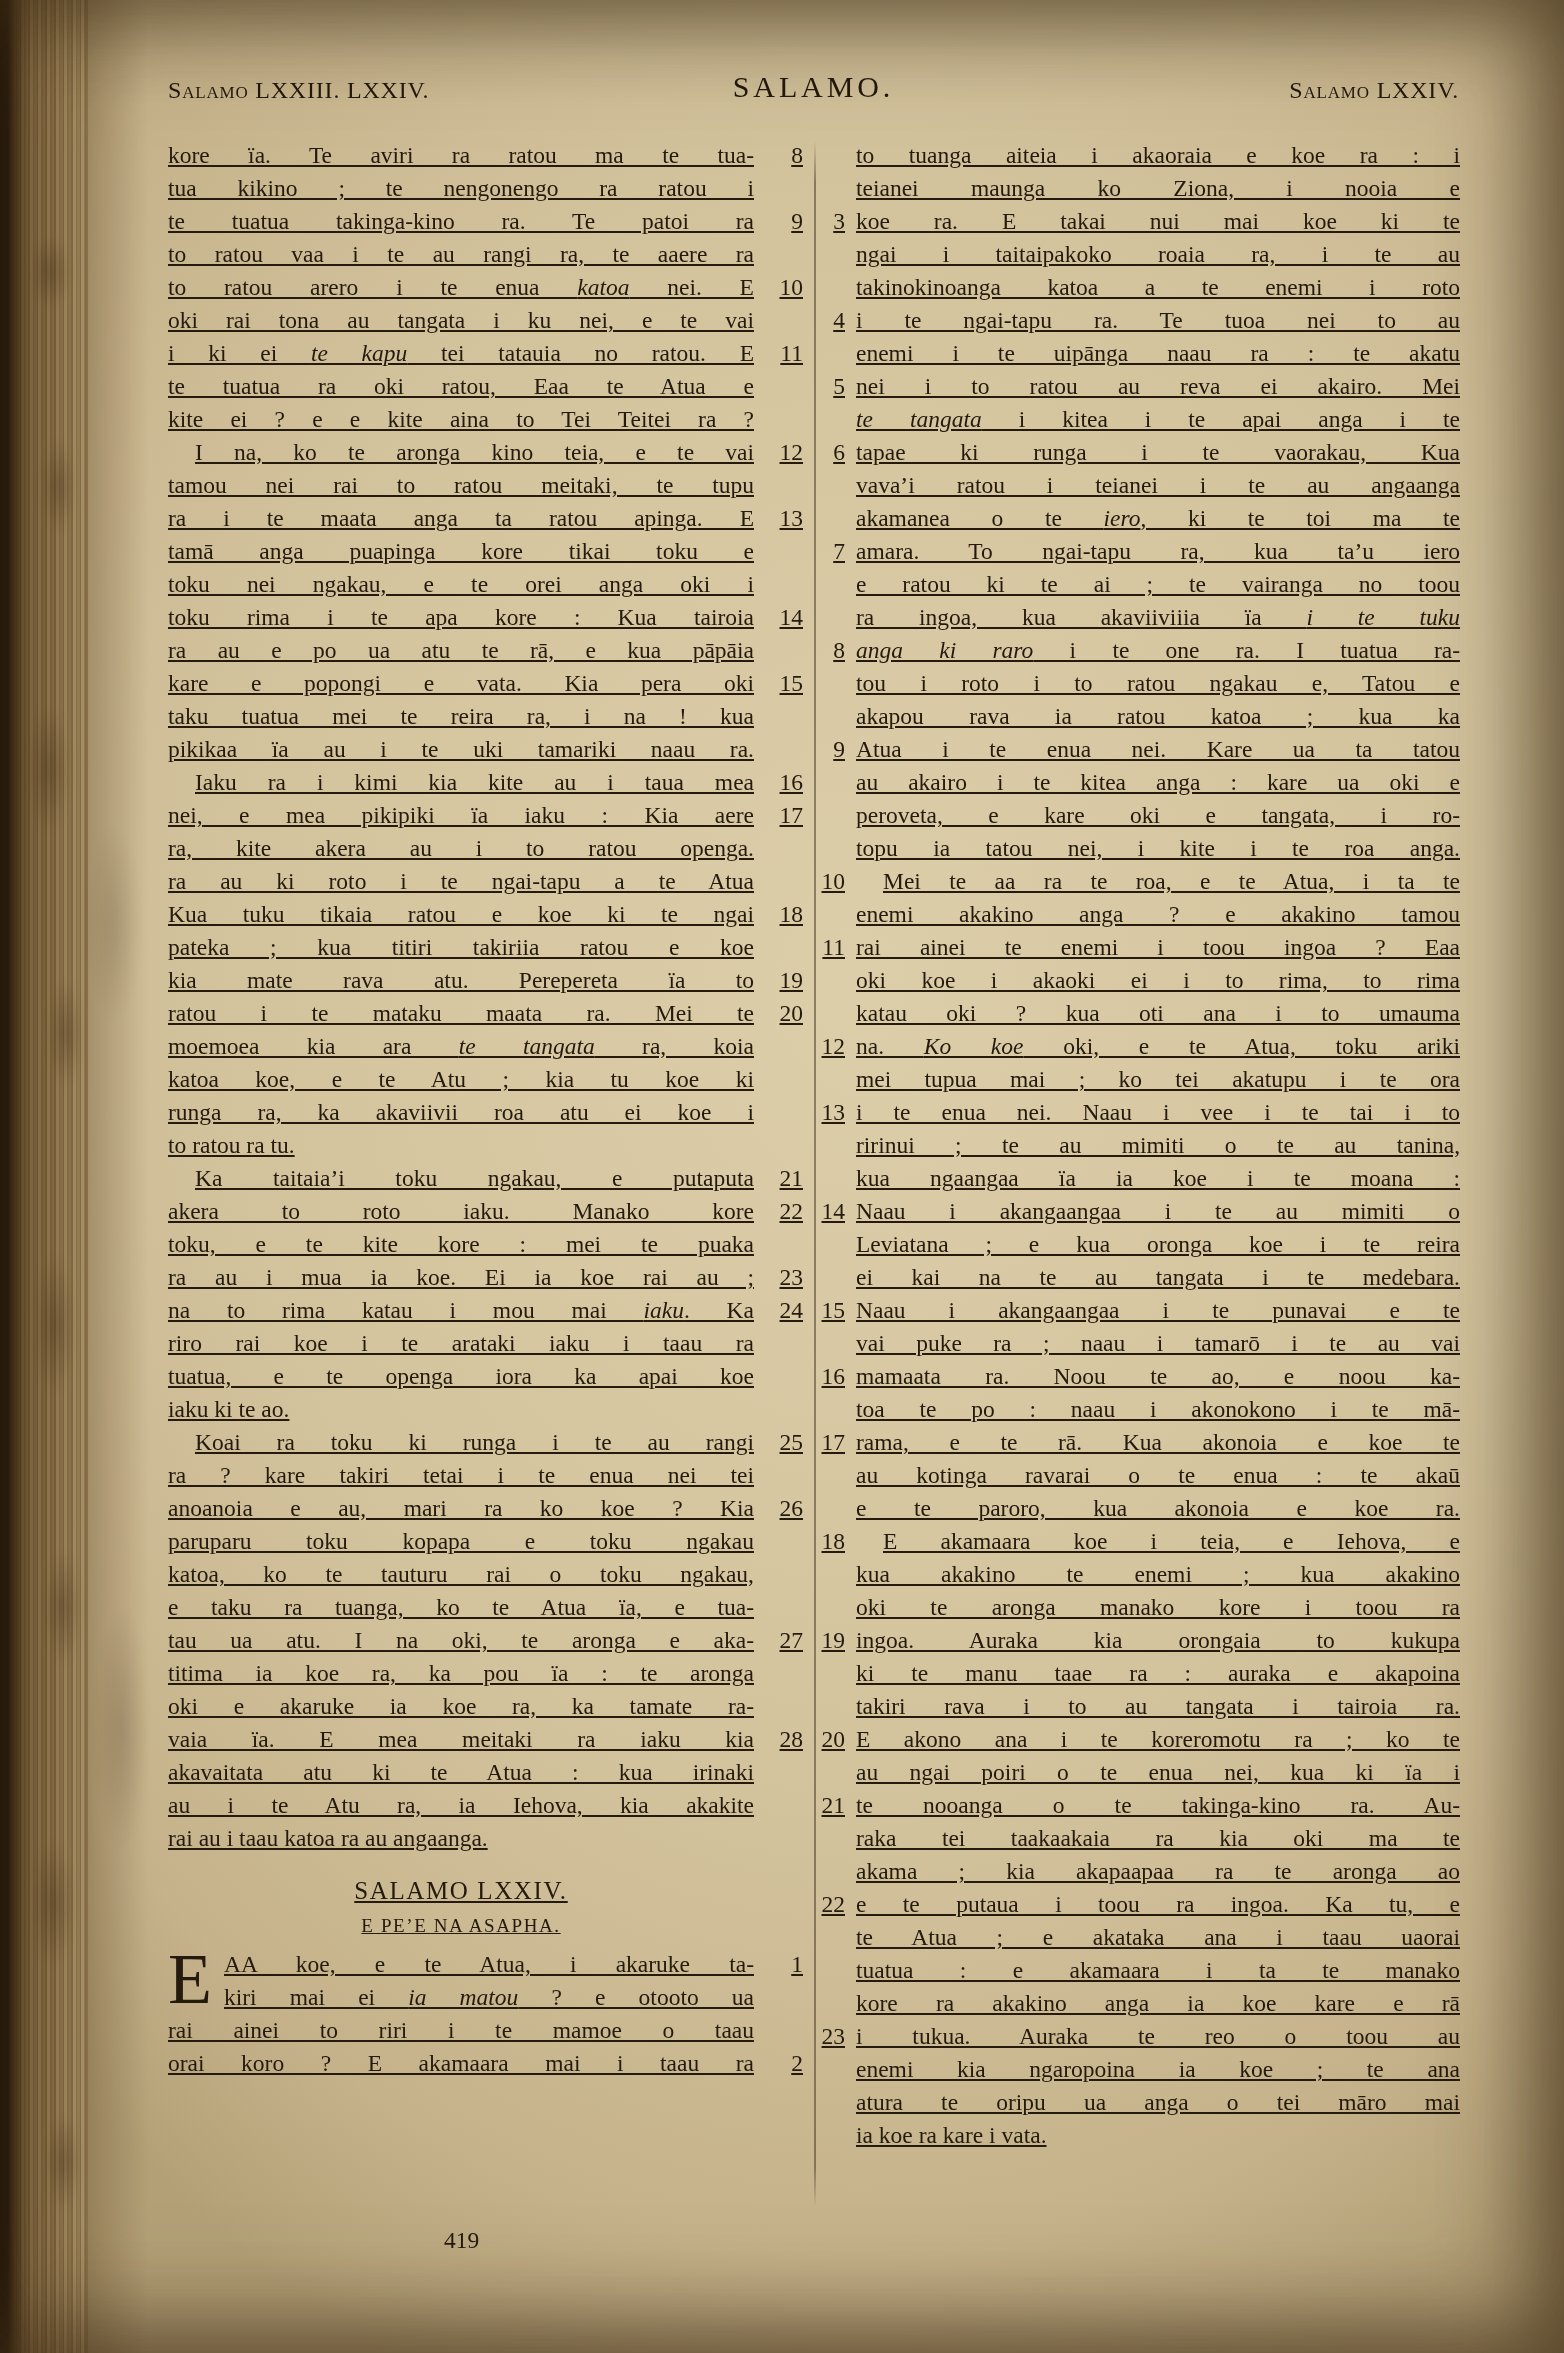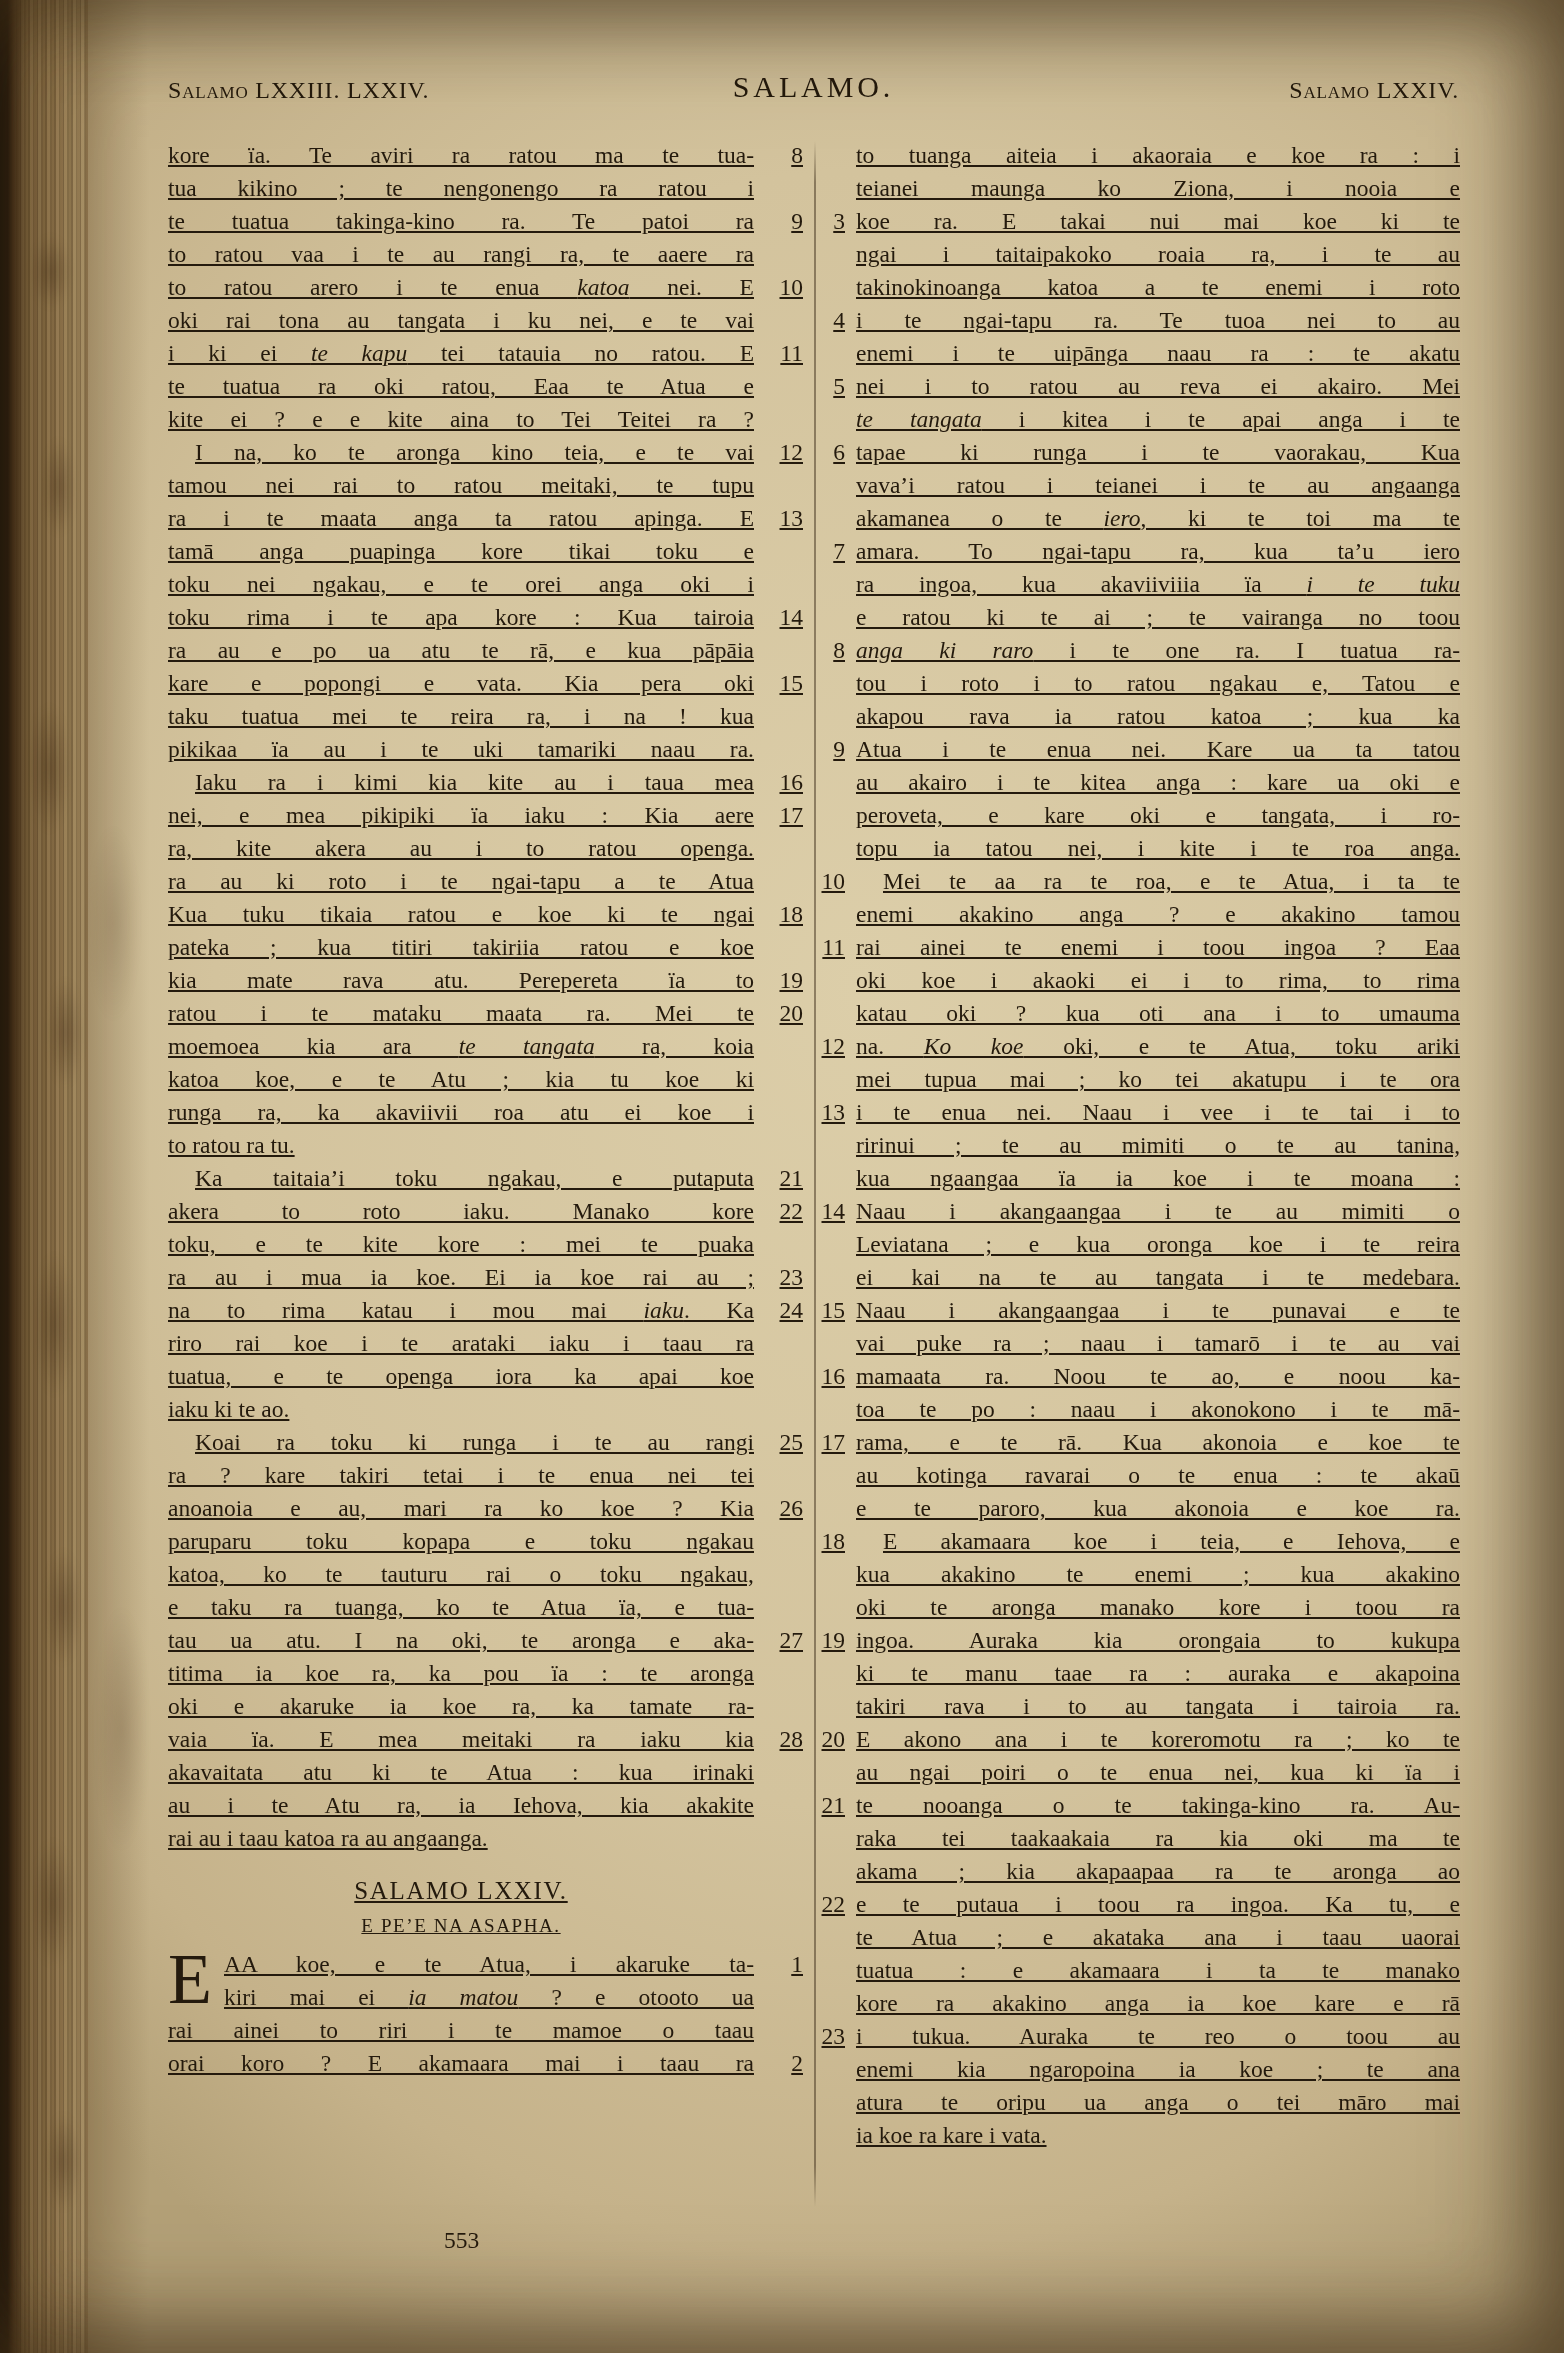--- a/index.html
+++ b/index.html
@@ -381,25 +381,25 @@
       <div class="line">
         <span class="vnum"></span>
         <span class="txt">akamanea o te <i>iero</i>, ki te toi ma te</span>
       </div>
       <div class="line">
         <span class="vnum">7</span>
         <span class="txt">amara. To ngai-tapu ra, kua ta’u iero</span>
       </div>
       <div class="line">
         <span class="vnum"></span>
+        <span class="txt">e ratou ki te ai ; te vairanga no toou</span>
+      </div>
+      <div class="line">
+        <span class="vnum"></span>
         <span class="txt">ra ingoa, kua akaviiviiia ïa <i>i te tuku</i></span>
-      </div>
-      <div class="line">
-        <span class="vnum"></span>
-        <span class="txt">e ratou ki te ai ; te vairanga no toou</span>
       </div>
       <div class="line">
         <span class="vnum">8</span>
         <span class="txt"><i>anga ki raro</i> i te one ra. I tuatua ra-</span>
       </div>
       <div class="line">
         <span class="vnum"></span>
         <span class="txt">tou i roto i to ratou ngakau e, Tatou e</span>
       </div>
       <div class="line">
@@ -573,17 +573,17 @@
       <div class="line">
         <span class="vnum"></span>
         <span class="txt">atura te oripu ua anga o tei māro mai</span>
       </div>
       <div class="line">
         <span class="vnum"></span>
         <span class="txt end">ia koe ra kare i vata.</span>
       </div>
     </div>
 
-  <div class="page-number">553</div>
+  <div class="page-number">419</div>
 
   <div class="vignette"></div>
 </div>
 
 
 </body></html>

